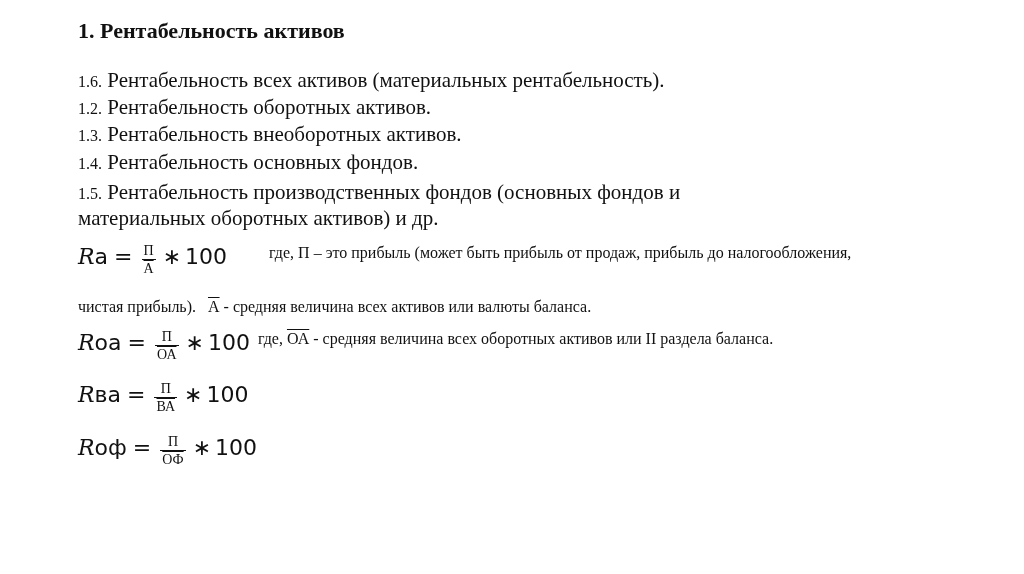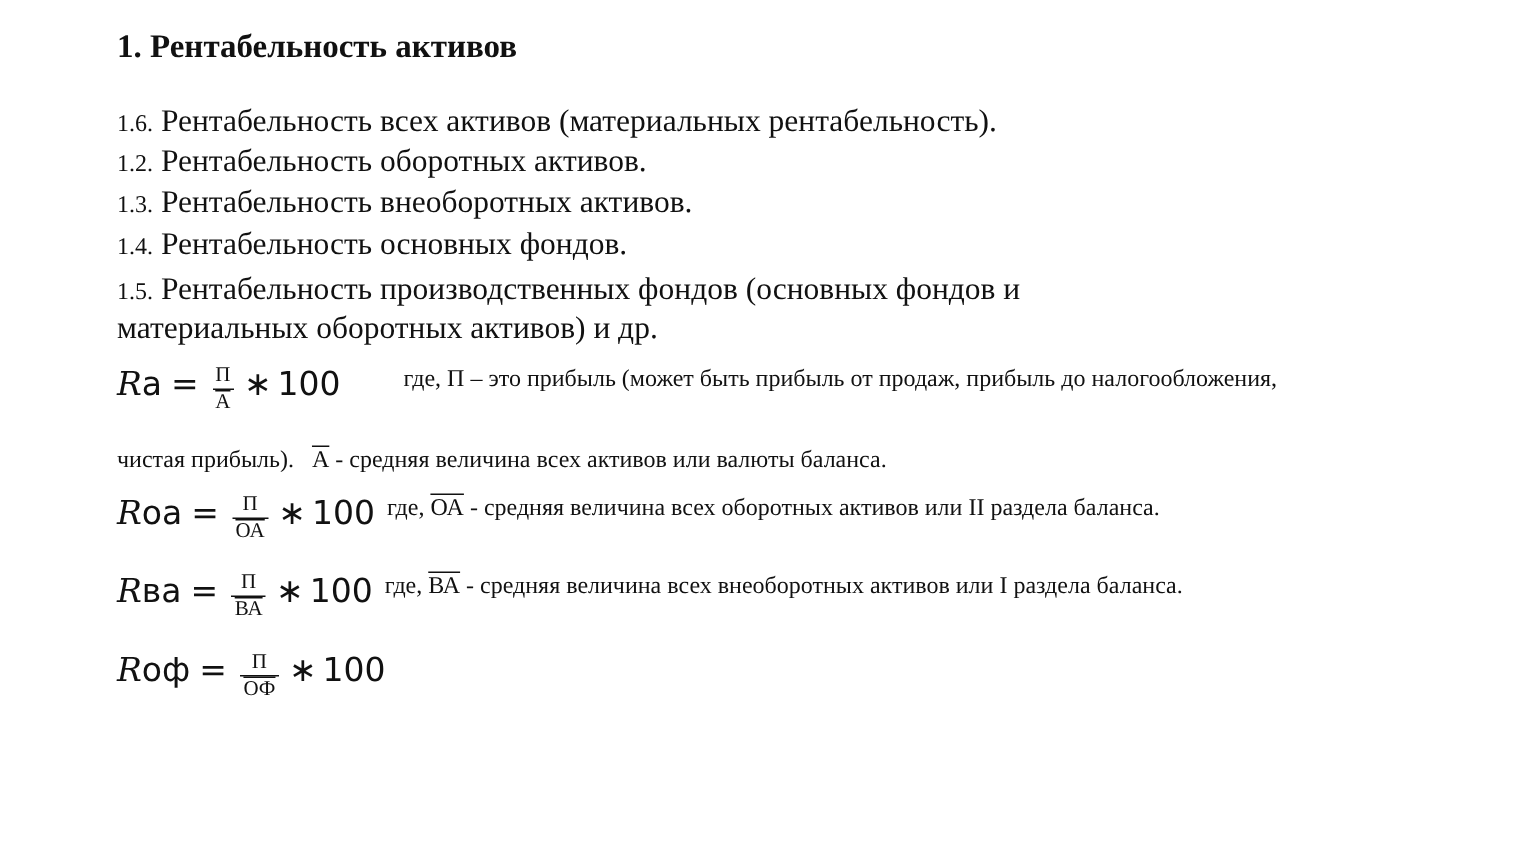--- a/index.html
+++ b/index.html
@@ -62,21 +62,20 @@
 
 <div class="formula" style="top:382px">
   <span class="f-lhs"><span class="R">R</span><span>ва</span></span>
   <span class="eq">=</span>
   <span class="frac">
       <span class="numr">П</span>
       <span class="den"><span>ВА</span></span>
     </span>
   <span class="times">∗</span>
   <span class="hundred">100</span>
-  <span class="desc"><span>где, </span><span class="over">ВА</span><span> - средняя величина всех внеоборотных активов или I раздела баланса.</span></span>
 </div>
 
 <div class="formula" style="top:435px">
   <span class="f-lhs"><span class="R">R</span><span>оф</span></span>
   <span class="eq">=</span>
   <span class="frac">
       <span class="numr">П</span>
       <span class="den"><span>ОФ</span></span>
     </span>
   <span class="times">∗</span>

